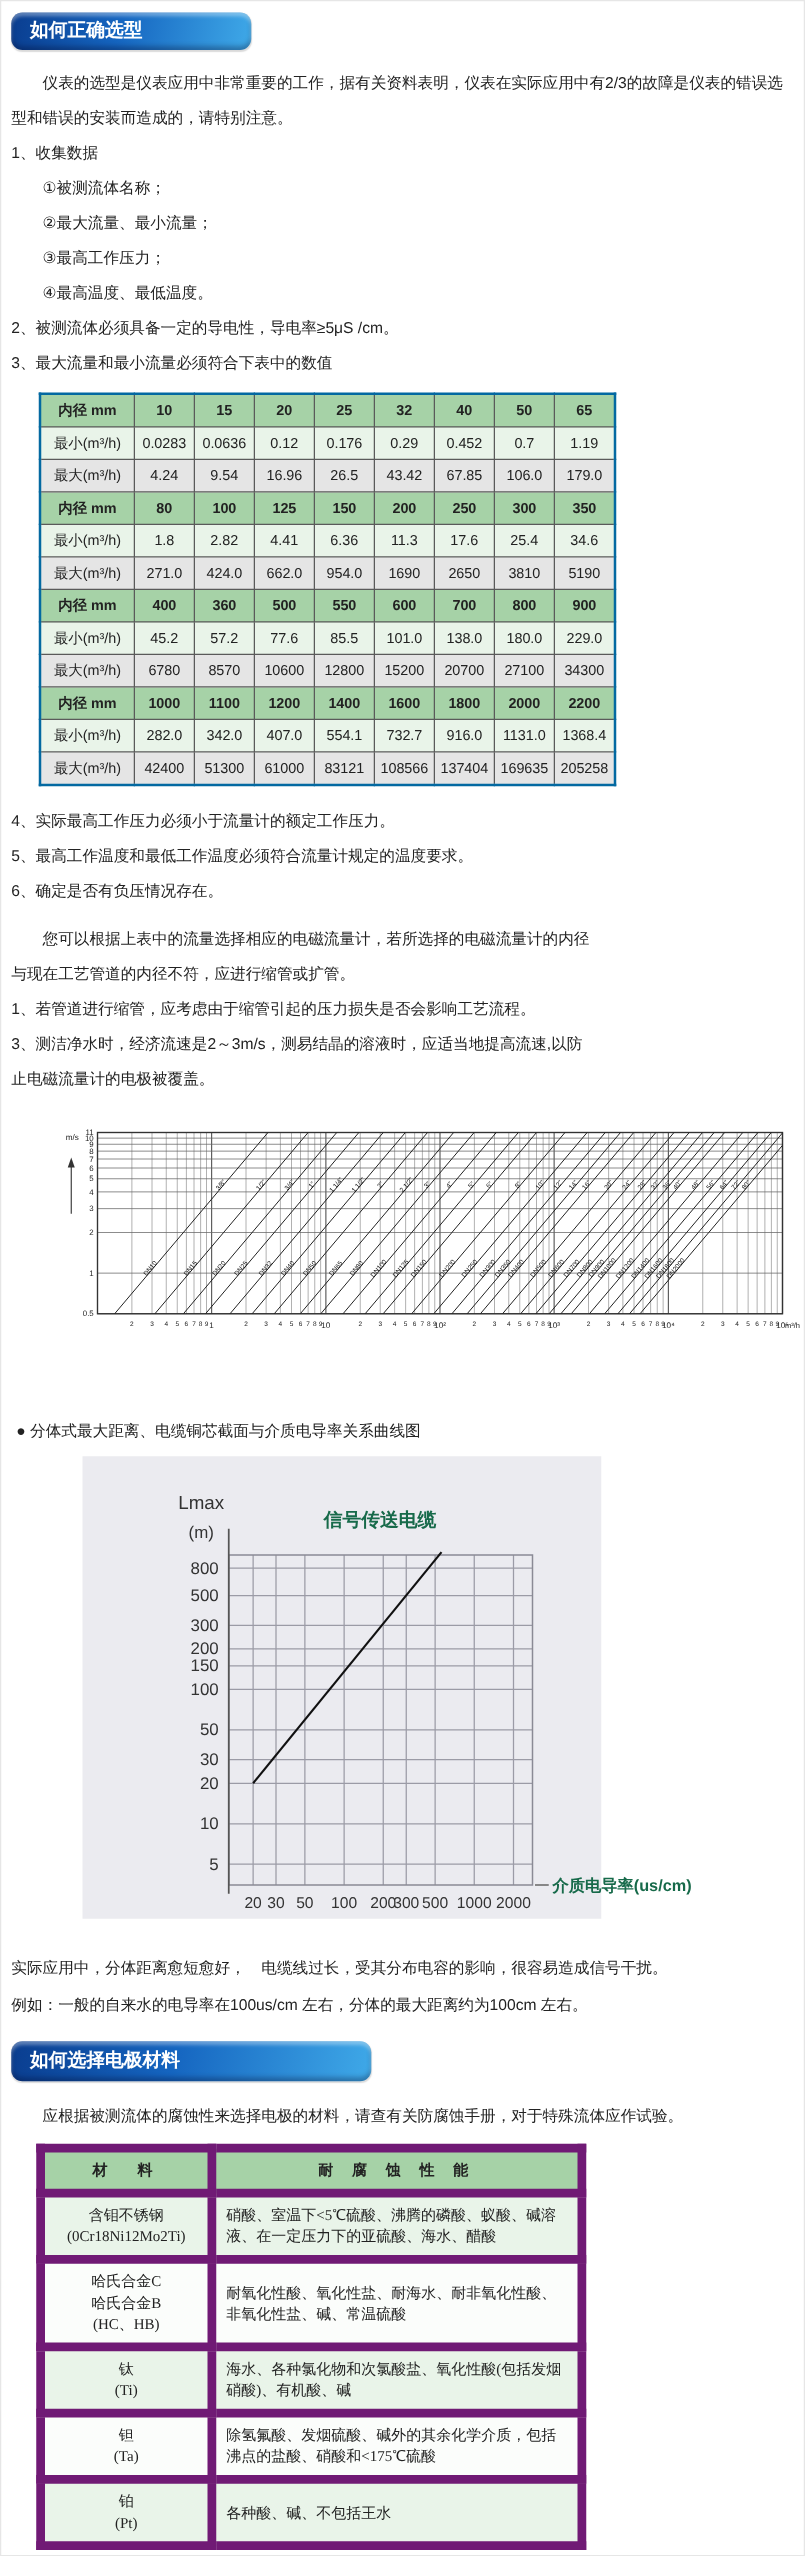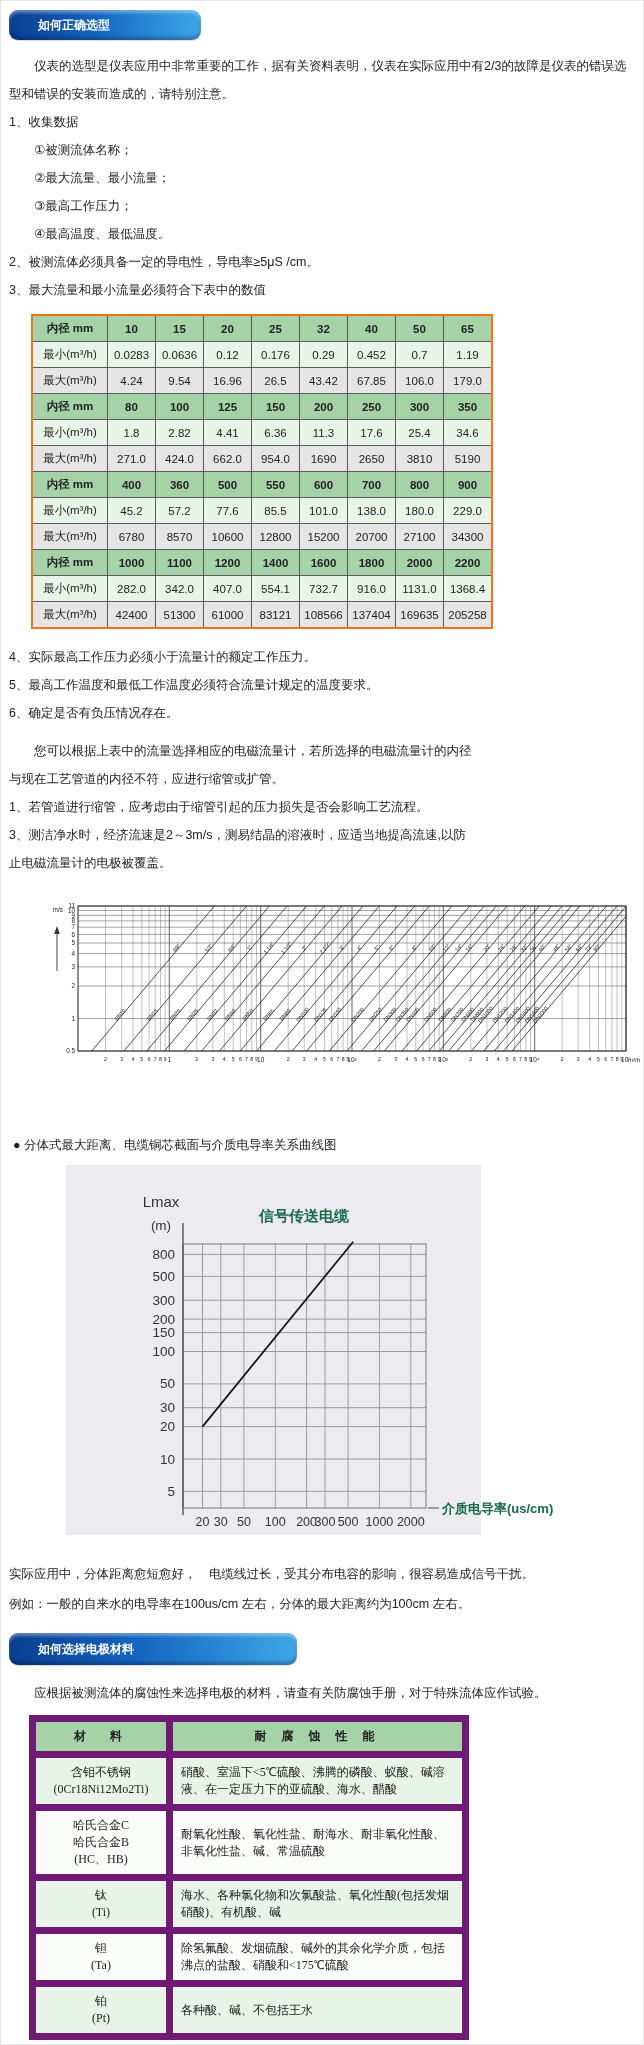--- a/index.html
+++ b/index.html
@@ -4,40 +4,40 @@
 <style>
   html,body{margin:0;padding:0;}
   body{
     width:644px;height:2045px;background:#ffffff;
     font-family:"Liberation Sans","DejaVu Sans",sans-serif;color:#222;
     position:relative;overflow:hidden;
   }
   .page{width:644px;height:2045px;box-sizing:border-box;border:1px solid #e6e6e6;position:relative;}
   
   .banner{
-    height:30px;border-radius:9px;color:#fff;font-weight:bold;font-size:12px;
-    line-height:30px;padding-left:29px;box-sizing:border-box;
+    height:30px;border-radius:9px;color:#fff;font-weight:bold;font-size:15px;
+    line-height:30px;padding-left:15px;box-sizing:border-box;
     background:linear-gradient(100deg,#0a3d8f 0%,#1565c0 45%,#3fa9e8 100%);
     box-shadow:inset 0 3px 3px rgba(255,255,255,.35), inset 0 -3px 4px rgba(0,0,30,.30), 0 1px 1px rgba(0,0,0,.15);
   }
   #banner1{width:192px;margin:9px 0 0 8px;}
   #banner2{width:288px;height:32px;line-height:32px;margin:14px 0 0 8px;}
   
   .textblock{margin-left:8px;font-size:12.5px;}
   .textblock .tl{height:28px;line-height:28px;white-space:pre;}
   #intro{margin-top:12px;}
   #notes{margin-top:14px;}
   #advice{margin-top:10px;}
   #practice{margin-top:18px;}
   #practice .tl{height:30px;line-height:30px;}
   #electrode-intro{margin-top:14px;}
   .bullet-line{margin:8px 0 0 12px;font-size:12.5px;height:28px;line-height:28px;}
   #bullet2{margin-top:56px;}
   
-  table.flowtable{border-collapse:collapse;margin:10px 0 0 30px;font-size:11.5px;border:2px solid #f97316;padding-left:28px;}
+  table.flowtable{border-collapse:collapse;margin:10px 0 0 30px;font-size:11.5px;border:2px solid #0369a1;padding-left:28px;}
   .flowtable td{border:1px solid #5a5a5a;text-align:center;width:45px;padding:5px 1px;}
   .flowtable td.lbl{width:72px;}
   .flowtable tr.dn td{background:#a6d2a7;font-weight:bold;}
   .flowtable tr.min td{background:#e9f4e9;}
   .flowtable tr.max td{background:#e5e5e5;}
   
   .chartbox{line-height:0;}
   #nomogram{margin-top:2px;}
   #cablechart{margin-top:4px;}
   

